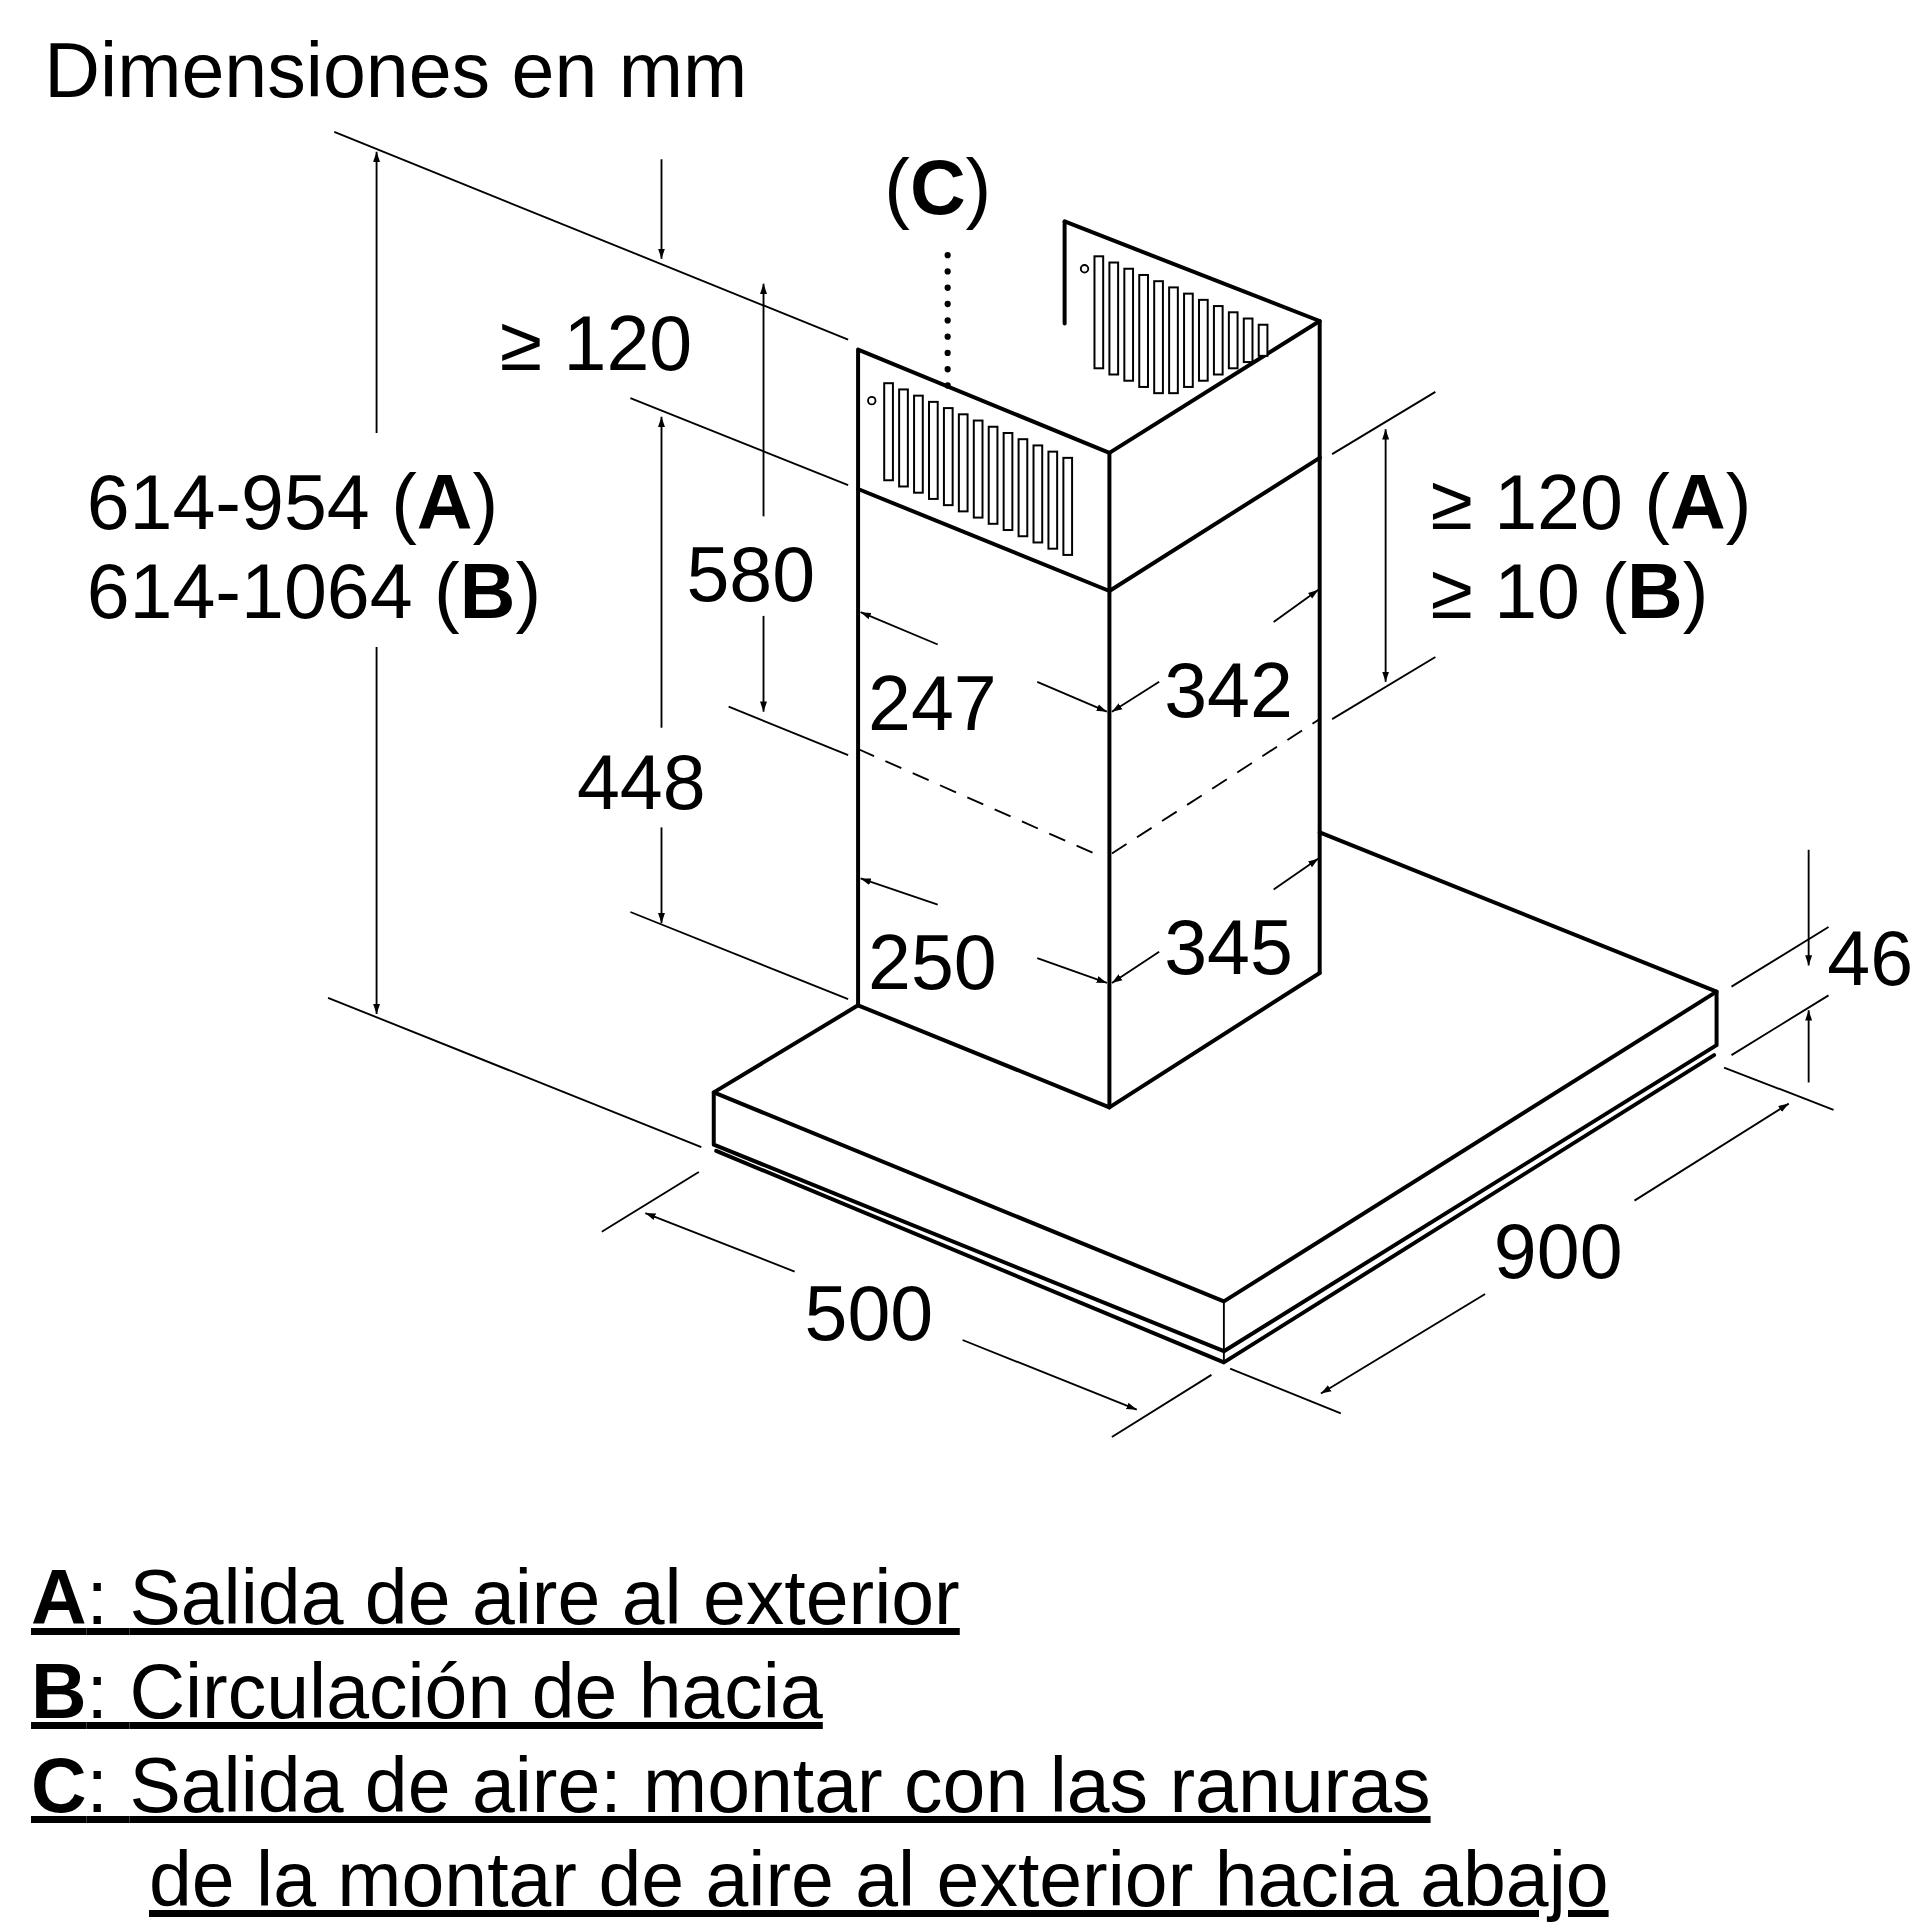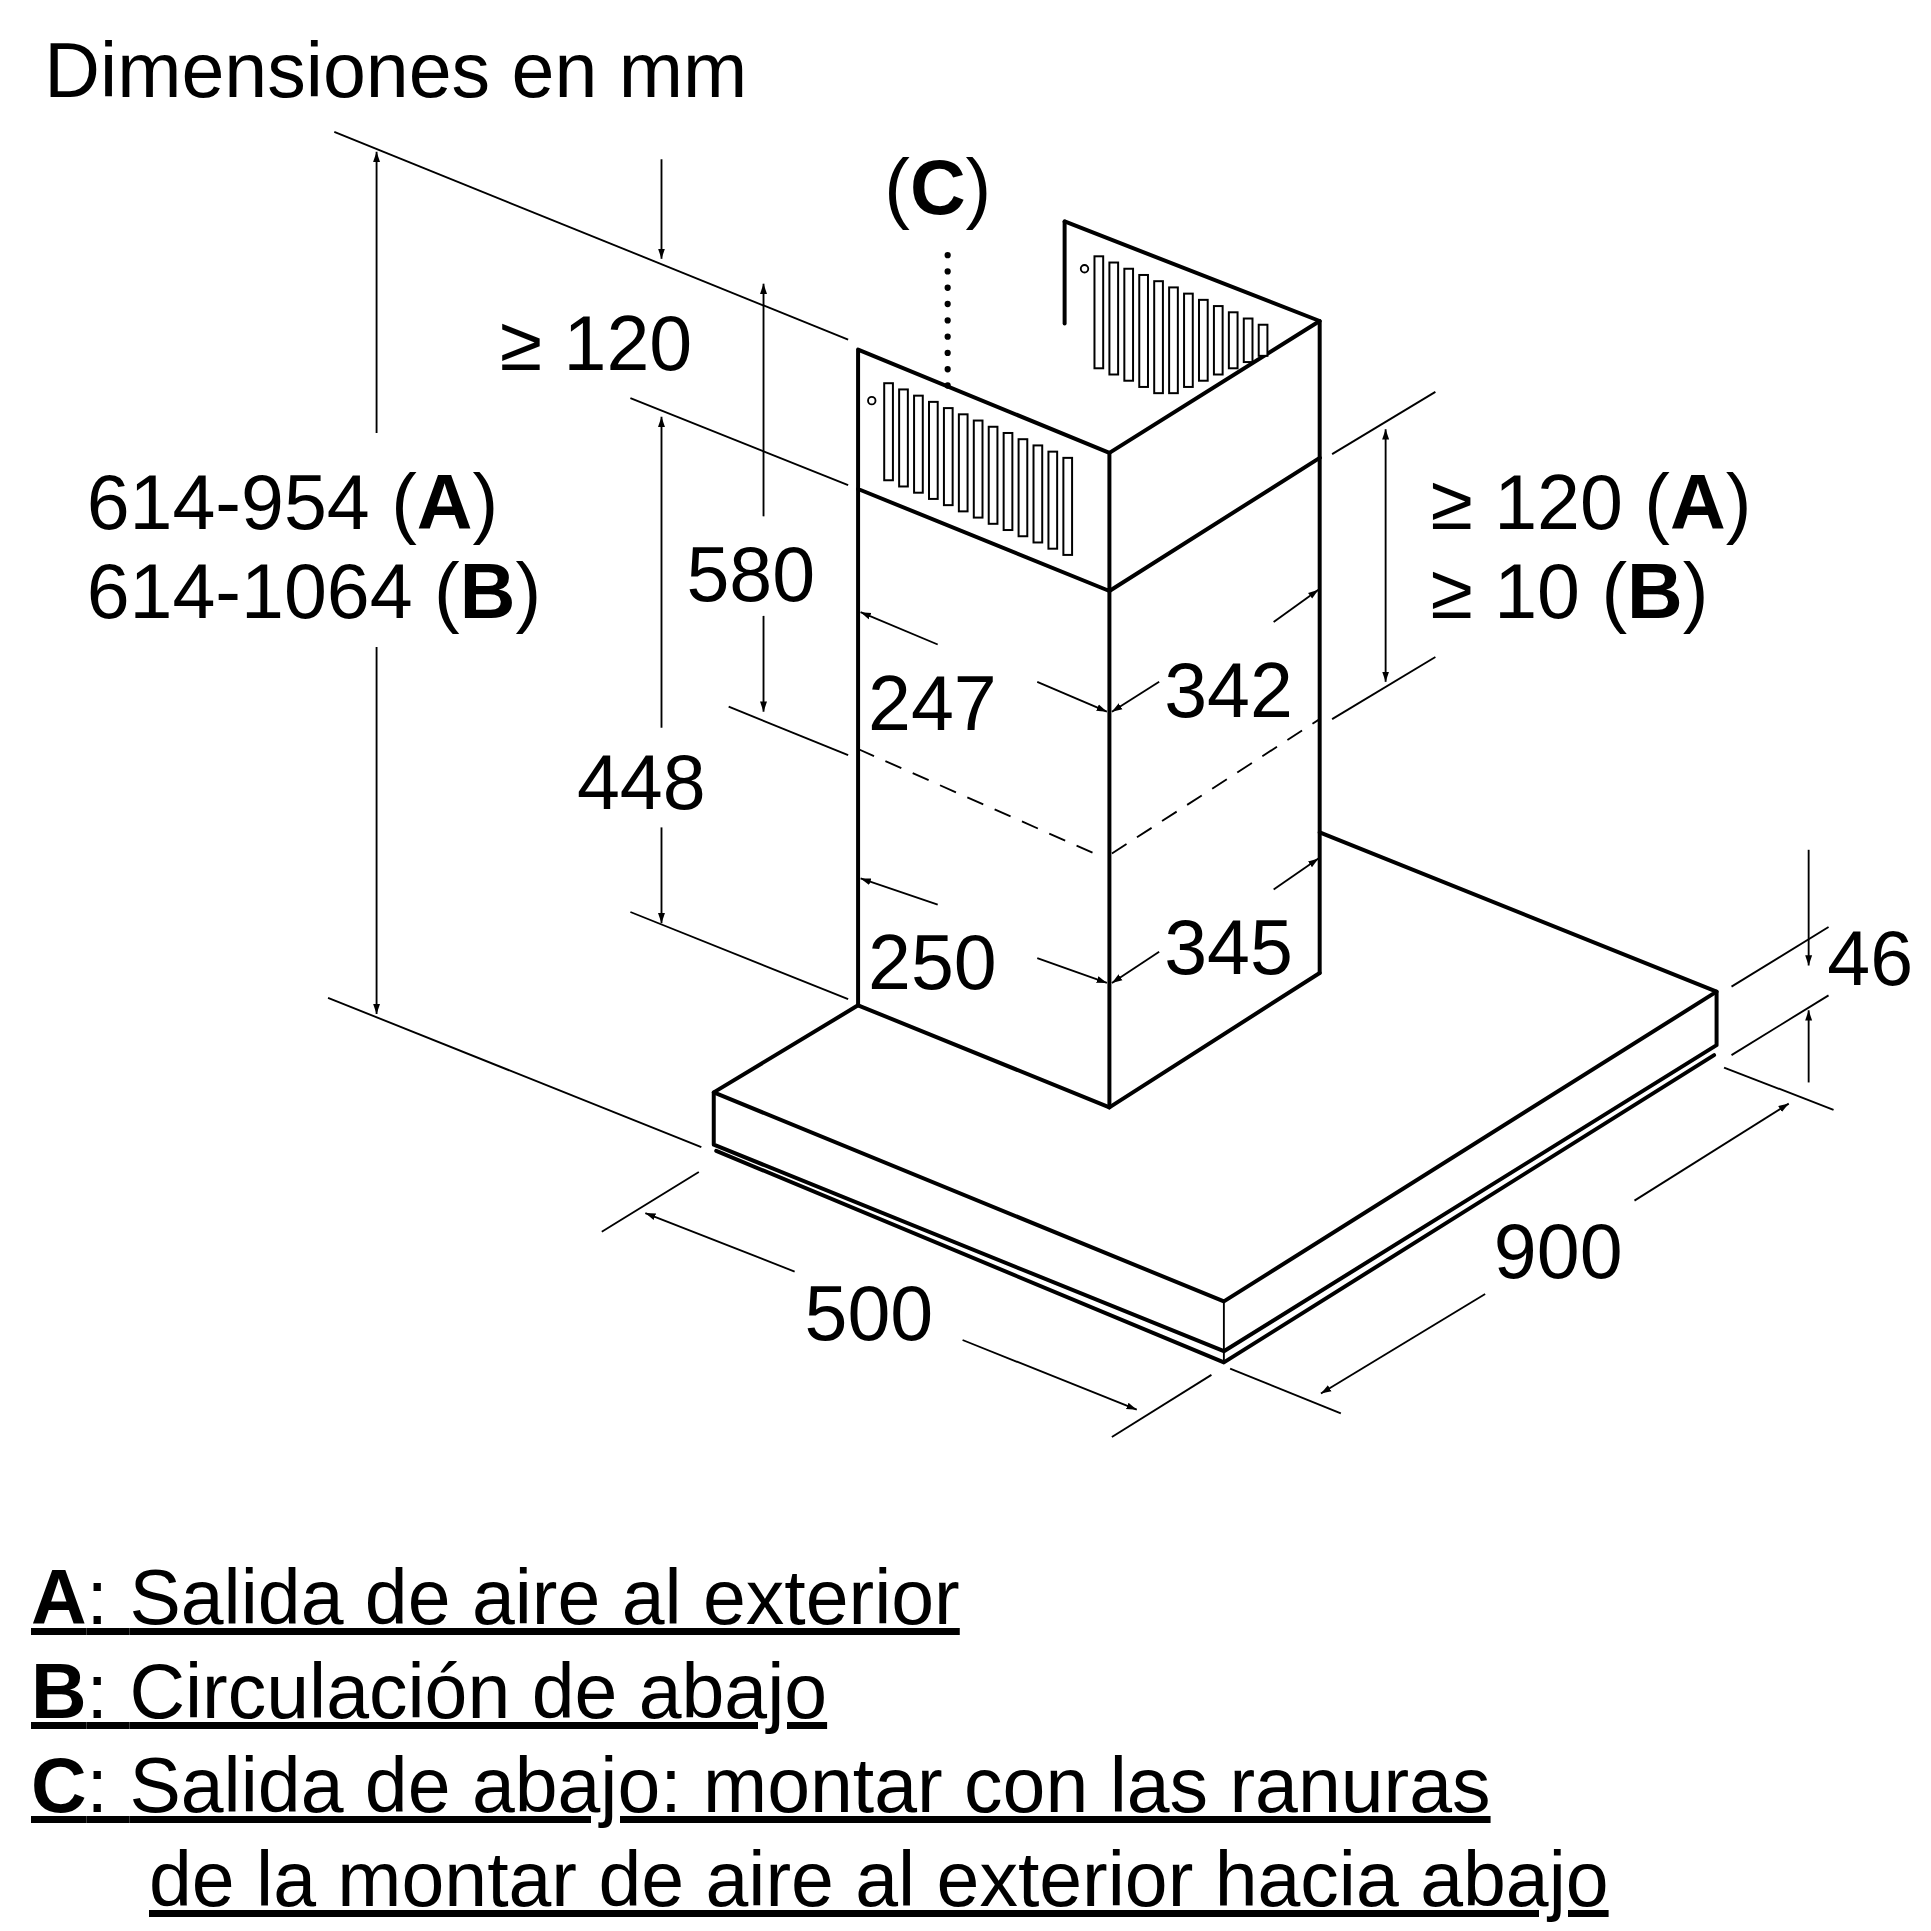--- a/index.html
+++ b/index.html
@@ -161,17 +161,17 @@
 
     <text class="t" x="1455" y="792">46</text>
     <text class="t" x="633" y="1077">500</text>
     <text class="t" x="1187" y="1027">900</text>
   </g>
 </svg>
 </div>
 
 <div class="legend">
   <div class="row"><span class="key">A</span>: <span>Salida de aire al exterior</span></div>
-  <div class="row"><span class="key">B</span>: <span>Circulación de abajo</span></div>
-  <div class="row"><span class="key">C</span>: <span>Salida de abajo: montar con las ranuras</span></div>
+  <div class="row"><span class="key">B</span>: <span>Circulación de hacia</span></div>
+  <div class="row"><span class="key">C</span>: <span>Salida de aire: montar con las ranuras</span></div>
   <div class="row cont">de la montar de aire al exterior hacia abajo</div>
 </div>
 
 
 </body></html>

